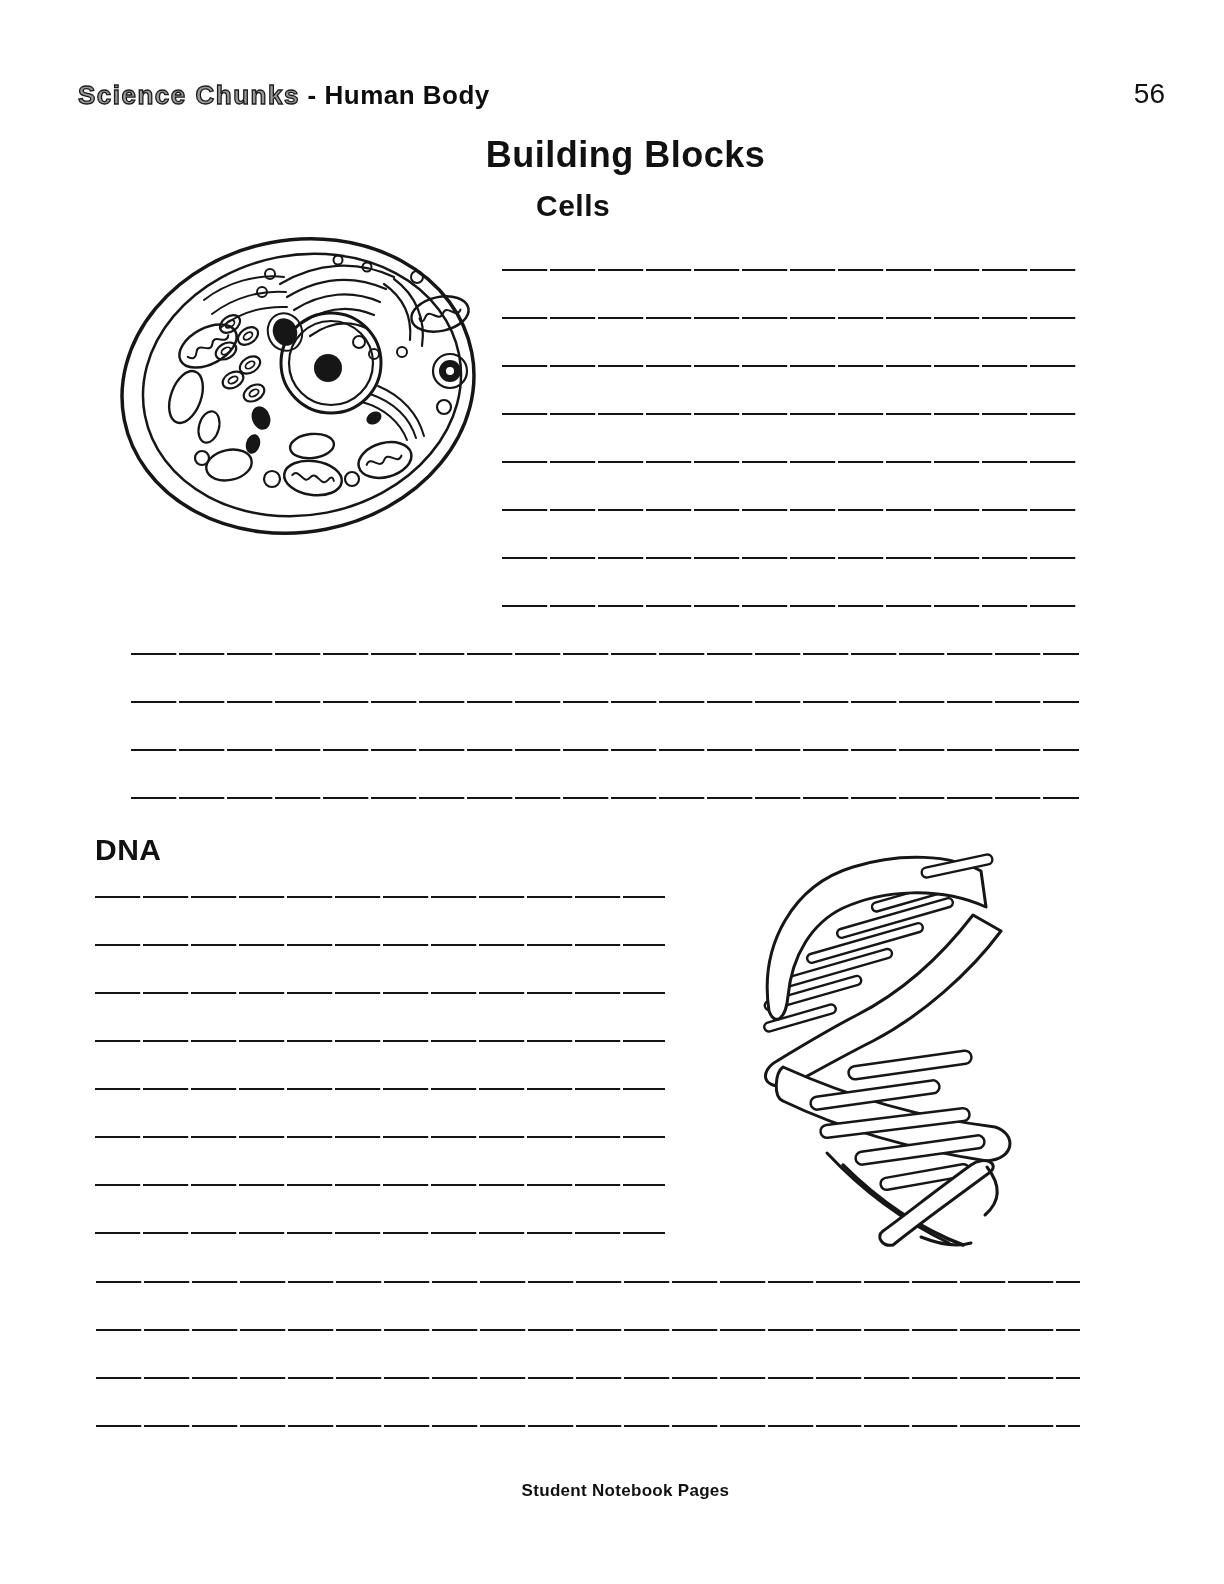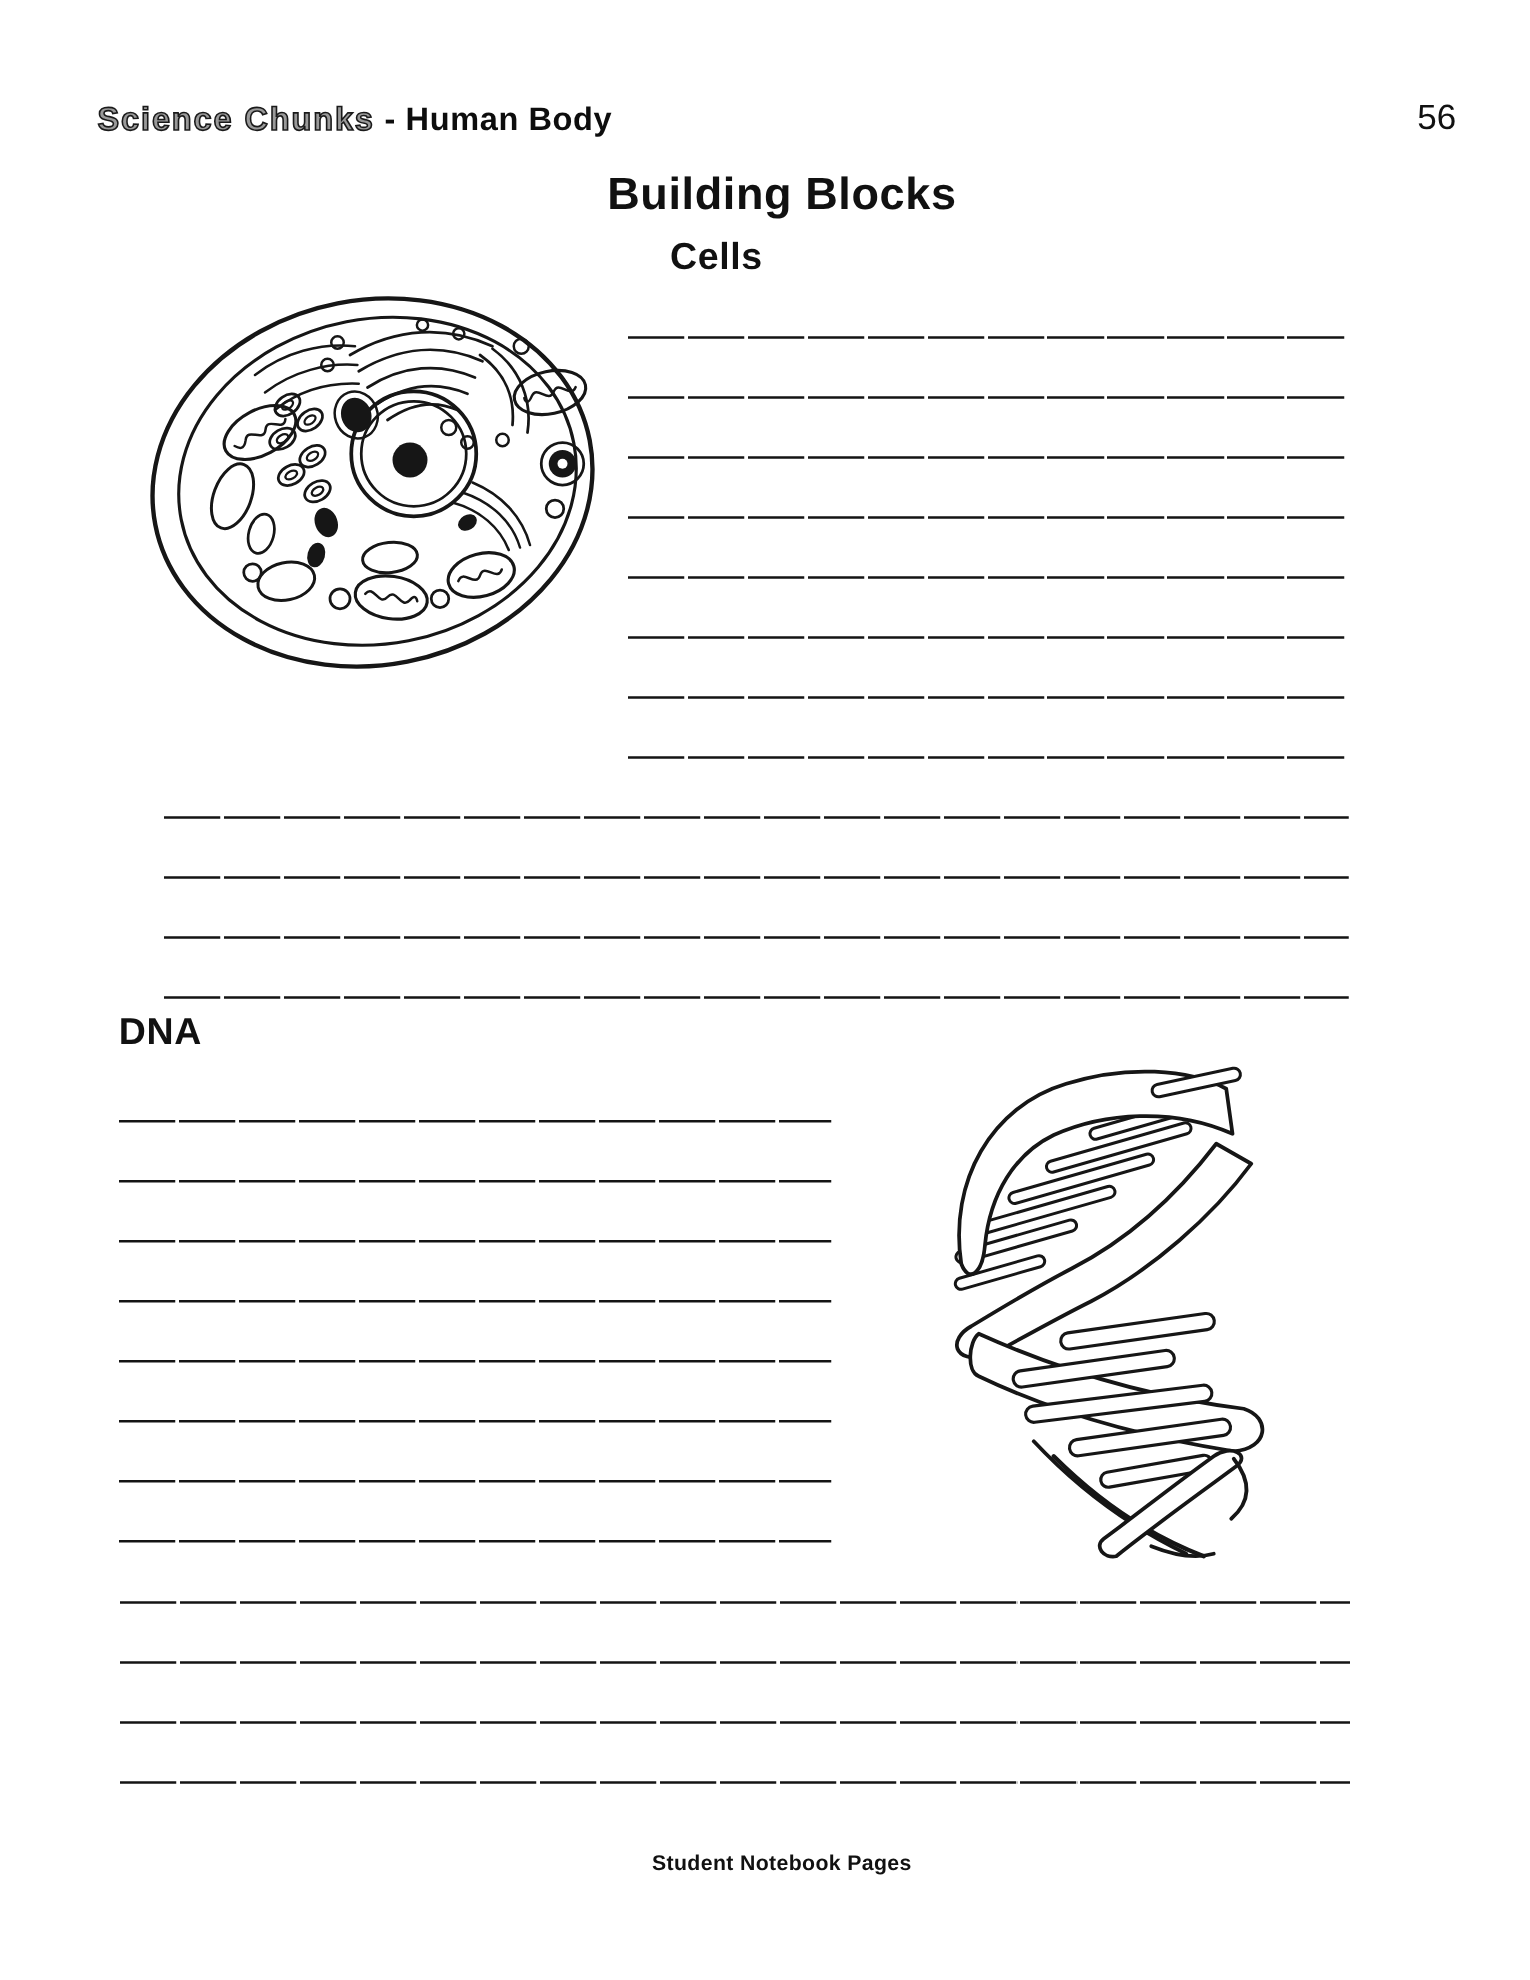--- a/index.html
+++ b/index.html
@@ -20,21 +20,21 @@
     color:#9a9a9a;
     -webkit-text-stroke:1.3px #1a1a1a;
     letter-spacing:1.5px;
   }
   .book-title,.separator{color:#0d0d0d;}
   .page-number{top:78px;right:86px;font-size:28px;font-weight:normal;}
   
   .doc-title{top:134px;left:0;width:100%;text-align:center;font-size:36px;font-weight:bold;letter-spacing:.5px;}
   .section-heading{font-size:30px;font-weight:bold;letter-spacing:.5px;}
   .heading-cells{top:189px;left:500px;margin-left:36px;}
-  .heading-dna{top:809px;left:95px;}
+  .heading-dna{top:833px;left:95px;}
   
   .footer{top:1481px;left:0;width:100%;text-align:center;font-size:17px;font-weight:bold;letter-spacing:.3px;}
   
   .lines-group{display:block;}
   .rule{
     height:2px;
     margin-bottom:46px;
     background:repeating-linear-gradient(to right,
       #141414 0 45px,
       rgba(20,20,20,.25) 45px 46px,

